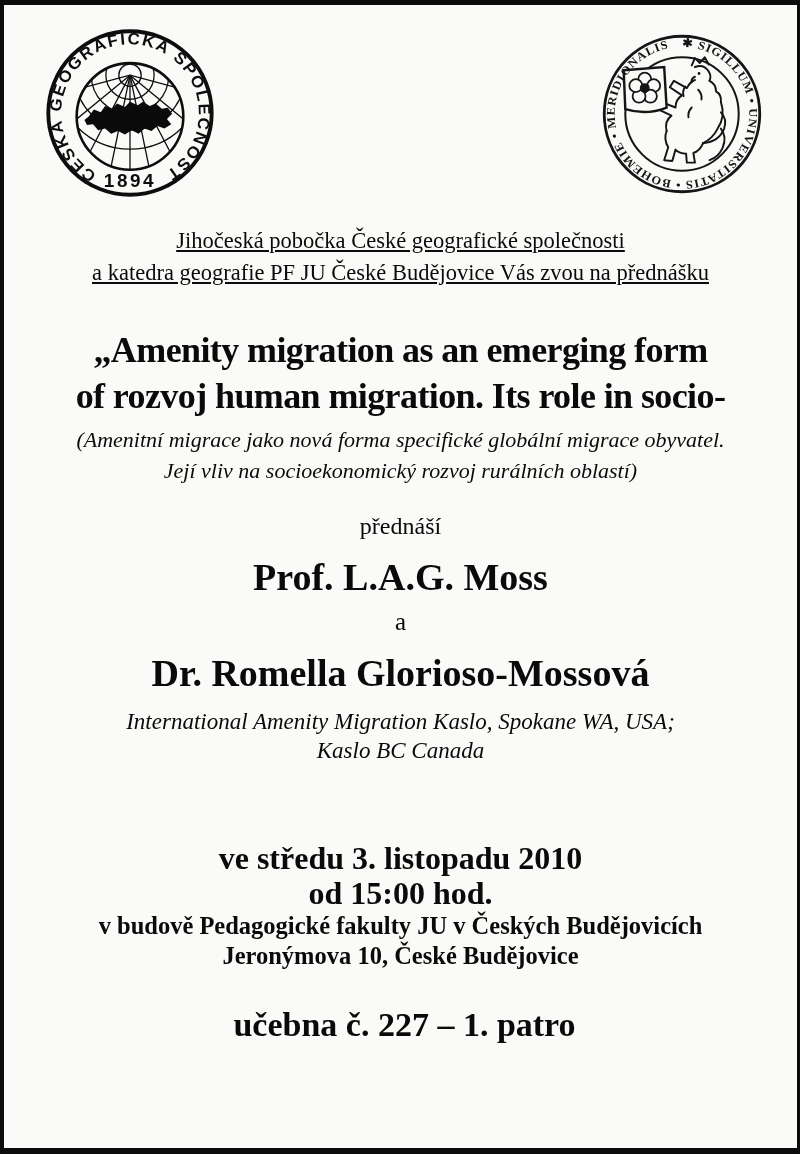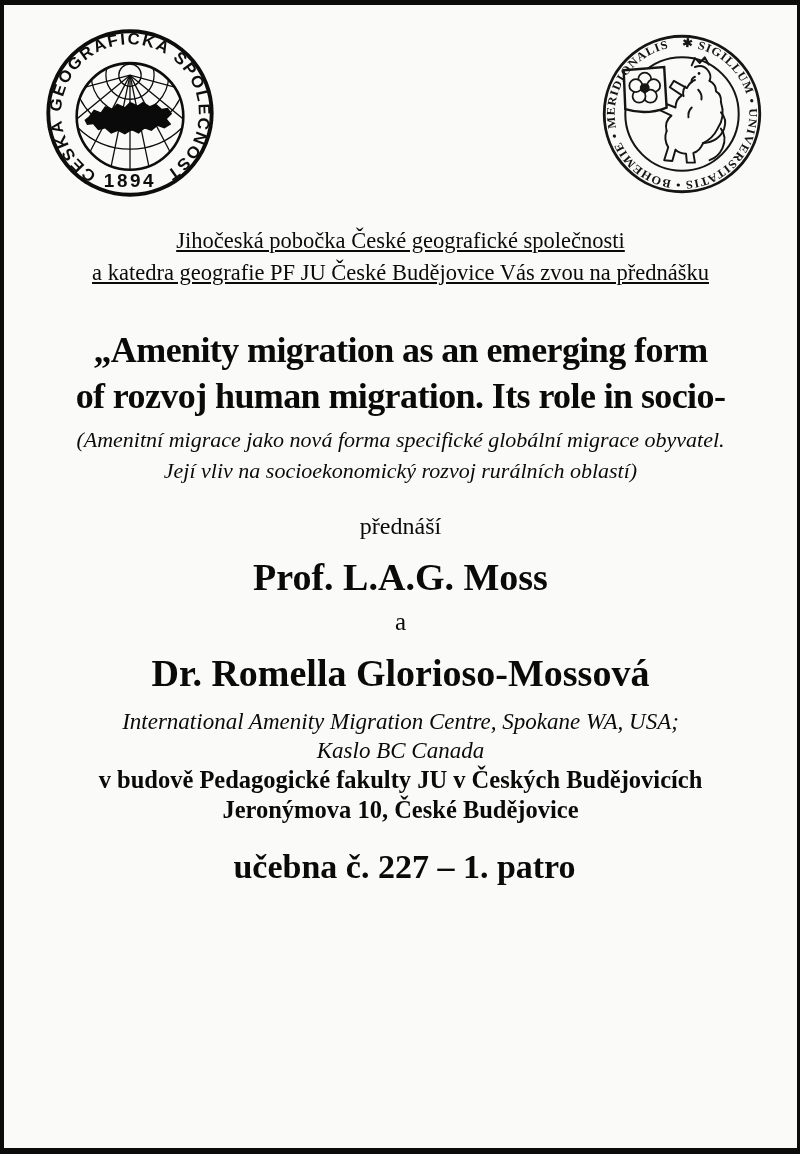--- a/index.html
+++ b/index.html
@@ -47,21 +47,21 @@
     font-style: italic;
     font-size: 22px;
     line-height: 31px;
   }
   .lead-in { margin-top: 26px; font-size: 24px; line-height: 28px; }
   .speaker-name { margin-top: 15px; font-weight: bold; font-size: 38px; line-height: 44px; }
   .conjunction { margin-top: 8px; font-size: 25px; line-height: 29px; }
   .affiliation-block { margin-top: 12px; font-style: italic; font-size: 23px; line-height: 29px; }
   .date-block { margin-top: 76px; font-weight: bold; font-size: 32px; line-height: 35px; }
   .venue-block { font-weight: bold; font-size: 24.5px; line-height: 30px; }
-  .room-line { margin-top: 22px; font-weight: bold; font-size: 34px; line-height: 40px; padding-left: 8px; }
+  .room-line { margin-top: 34px; font-weight: bold; font-size: 34px; line-height: 40px; padding-left: 8px; }
 
   .ring-text-cgs {
     font-family: "Liberation Sans", sans-serif;
     font-weight: bold;
     font-size: 19px;
     letter-spacing: 2px;
     fill: #0d0d0d;
   }
   .year-text {
     font-family: "Liberation Sans", sans-serif;
@@ -178,24 +178,28 @@
 
   <div class="lead-in line">přednáší</div>
 
   <div class="speaker-name line">Prof. L.A.G. Moss</div>
 
   <div class="conjunction line">a</div>
 
   <div class="speaker-name line">Dr. Romella Glorioso-Mossová</div>
 
   <div class="affiliation-block">
-    <div class="line">International Amenity Migration Centre, Spokane WA, USA;</div>
+    <div class="line">International Amenity Migration Kaslo, Spokane WA, USA;</div>
     <div class="line">Kaslo BC Canada</div>
   </div>
 
+  <div class="date-block">
+    <div class="line">ve středu 3. listopadu 2010</div>
+    <div class="line">od 15:00 hod.</div>
+  </div>
 
   <div class="venue-block">
     <div class="line">v budově Pedagogické fakulty JU v Českých Budějovicích</div>
     <div class="line">Jeronýmova 10, České Budějovice</div>
   </div>
 
   <div class="room-line line">učebna č. 227 – 1. patro</div>
 
 </div>
 

